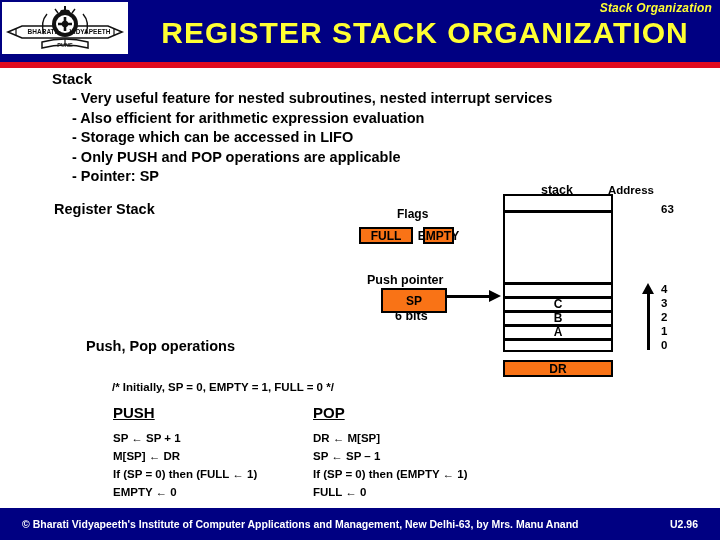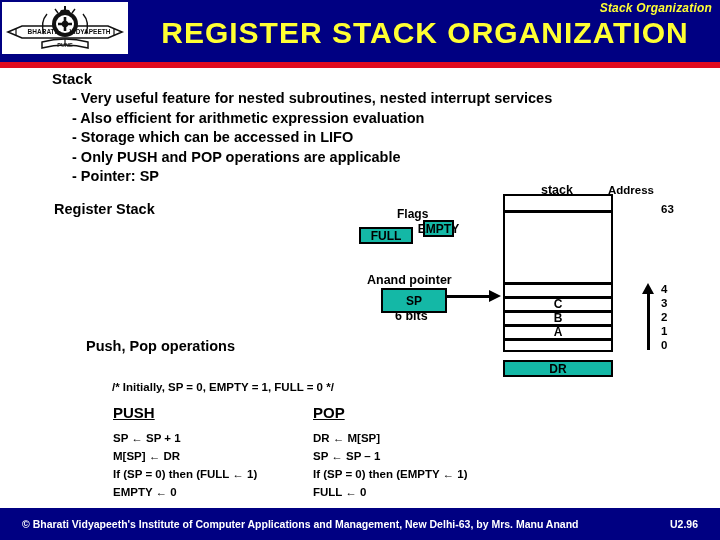--- a/index.html
+++ b/index.html
@@ -105,31 +105,31 @@
   .label-flags {
     position: absolute;
     left: 397px; top: 207px;
     font-size: 12px;
     font-weight: bold;
     color: #000000;
   }
   .box {
     position: absolute;
     border: 2.5px solid #000000;
-    background: #14b8a6;
+    background: #f97316;
     box-sizing: border-box;
     display: flex;
     align-items: center;
     justify-content: center;
     font-size: 12px;
     font-weight: bold;
     color: #000000;
   }
   .box-full   { left: 359px; top: 227px; width: 54px;  height: 17px; }
-  .box-empty  { left: 423px; top: 220px; width: 31px;  height: 17px; }
+  .box-empty  { left: 423px; top: 227px; width: 31px;  height: 17px; }
 
   
   .label-sp-title {
     position: absolute;
     left: 367px; top: 273px;
     font-size: 12.5px;
     font-weight: bold;
     color: #000000;
   }
   .box-sp { left: 381px; top: 288px; width: 66px; height: 25px; font-size: 12px; }
@@ -324,21 +324,21 @@
     <div>- Pointer:  SP</div>
   </div>
 
   <div class="label-register-stack">Register Stack</div>
   <div class="label-pushpop">Push, Pop operations</div>
 
   <div class="label-flags">Flags</div>
   <div class="box box-full">FULL</div>
   <div class="box box-empty">EMPTY</div>
 
-  <div class="label-sp-title">Anand pointer</div>
+  <div class="label-sp-title">Push pointer</div>
   <div class="box box-sp">SP</div>
   <div class="label-sp-bits">6 bits</div>
   <div class="sp-arrow-line"></div>
   <div class="sp-arrow-head"></div>
 
   <div class="label-stack-col">stack</div>
   <div class="label-address-col">Address</div>
 
   <div class="stack-outer"></div>
 

